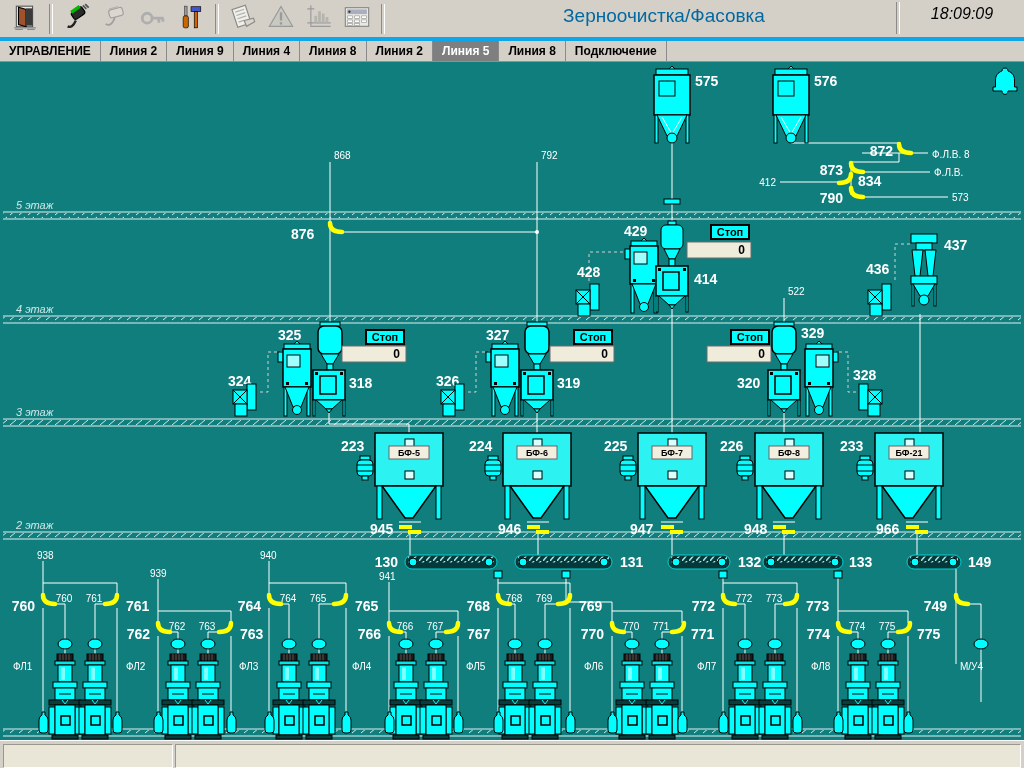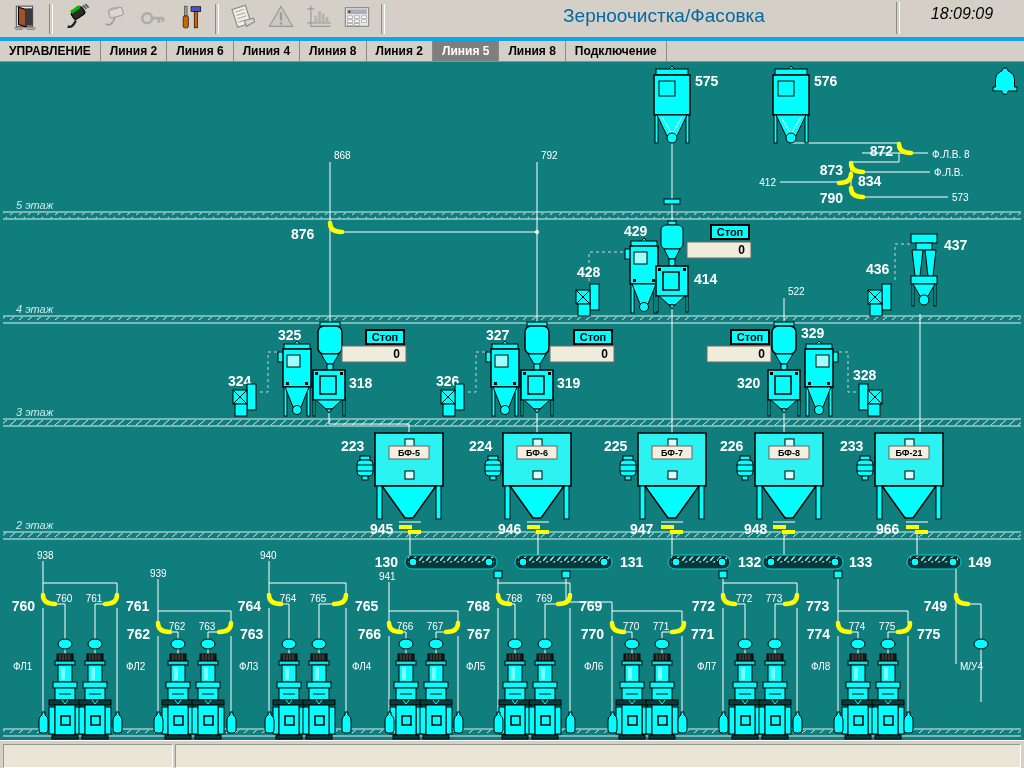--- a/index.html
+++ b/index.html
@@ -136,21 +136,21 @@
     </button>
     <div class="tsep"></div>
     <div class="tb-title">Зерноочистка/Фасовка</div>
     <div class="tb-vr"></div>
     <div class="tb-clock">18:09:09</div>
   </div>
 
   <div class="tabbar">
     <span class="tab">УПРАВЛЕНИЕ</span>
     <span class="tab">Линия 2</span>
-    <span class="tab">Линия 6</span>
+    <span class="tab">Линия 9</span>
     <span class="tab">Линия 4</span>
     <span class="tab">Линия 8</span>
     <span class="tab">Линия 2</span>
     <span class="tab active">Линия 5</span>
     <span class="tab">Линия 8</span>
     <span class="tab">Подключение</span>
   </div>
 
   <div class="diagram">
   <svg width="1024" height="679" viewBox="0 0 1024 679">

